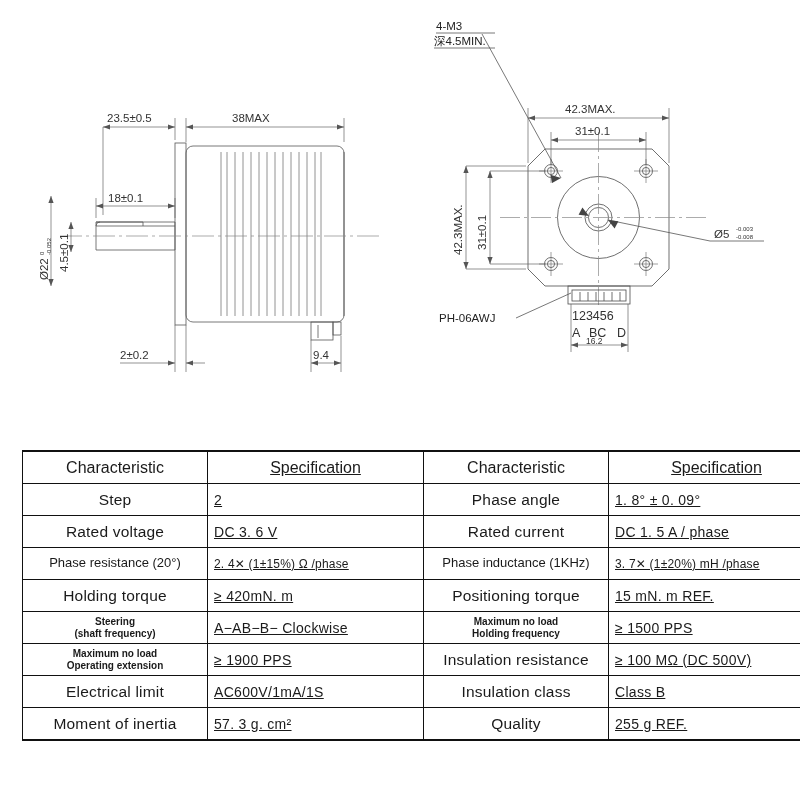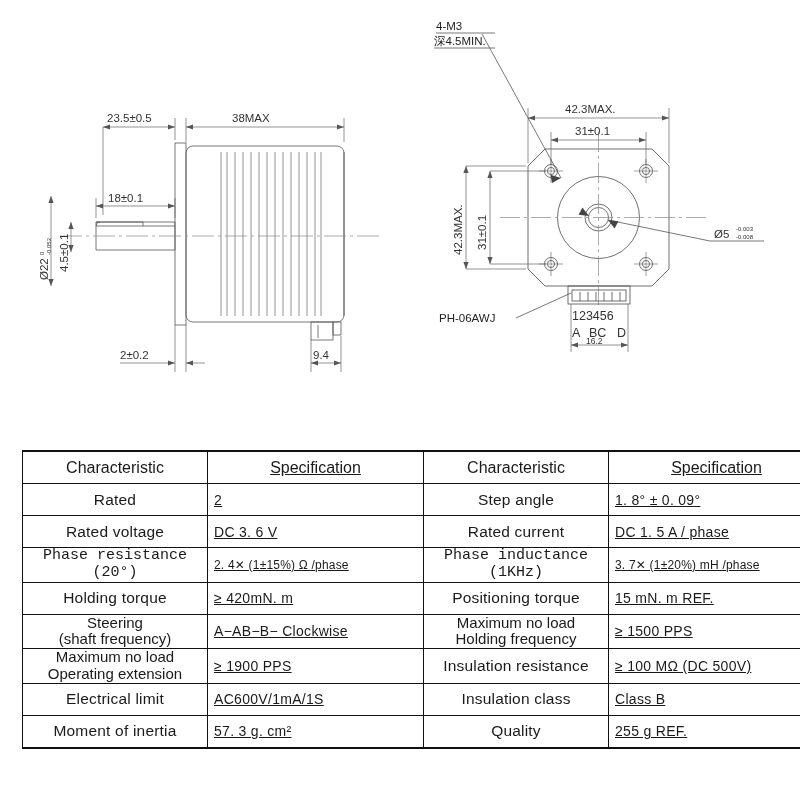--- a/index.html
+++ b/index.html
@@ -34,22 +34,22 @@
     height:31px;
     padding:0 6px;
     vertical-align:middle;
     font-family:"Liberation Sans",sans-serif;
   }
   #spec-table tr:first-child td{border-top-width:2.4px;}
   #spec-table tr:last-child td{border-bottom-width:2.4px;}
   .c-char{width:172px;text-align:center;}
   .c-spec{width:203px;text-align:left;text-decoration:underline;}
   .lbl{font-size:15.5px;letter-spacing:.2px;}
-  .lbl-sm{font-size:15px;line-height:1.12;display:block;font-family:Liberation Mono, monospace;}
-  .lbl-xs{font-size:15px;line-height:1.12;display:block;}
+  .lbl-sm{font-size:13px;line-height:1.12;display:block;}
+  .lbl-xs{font-size:10px;line-height:1.12;display:block;font-weight:bold;}
   .val{font-family:"Liberation Serif",serif;font-size:14px;letter-spacing:.3px;}
   .val-sm{font-family:"Liberation Serif",serif;font-size:12px;letter-spacing:.2px;}
   .hdr{font-size:16px;text-align:center;}
 </style>
 </head>
 <body>
 
 <div id="stage">
 
   <div id="drawing">
@@ -289,23 +289,23 @@
 
   <table id="spec-table">
     <tbody>
         <tr>
           <td class="c-char hdr">Characteristic</td>
           <td class="c-spec hdr">Specification</td>
           <td class="c-char hdr">Characteristic</td>
           <td class="c-spec hdr">Specification</td>
         </tr>
         <tr>
-          <td class="c-char"><span class="lbl">Rated</span></td>
+          <td class="c-char"><span class="lbl">Step</span></td>
           <td class="c-spec val">2</td>
-          <td class="c-char"><span class="lbl">Step angle</span></td>
+          <td class="c-char"><span class="lbl">Phase angle</span></td>
           <td class="c-spec val">1. 8°  ±  0. 09°</td>
         </tr>
         <tr>
           <td class="c-char"><span class="lbl">Rated voltage</span></td>
           <td class="c-spec val">DC  3. 6  V</td>
           <td class="c-char"><span class="lbl">Rated current</span></td>
           <td class="c-spec val">DC   1. 5  A / phase</td>
         </tr>
         <tr>
           <td class="c-char">

